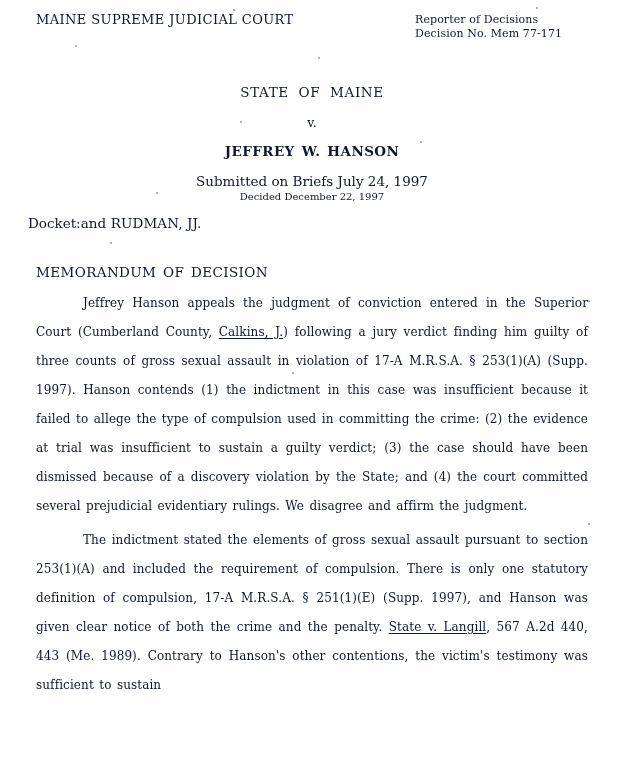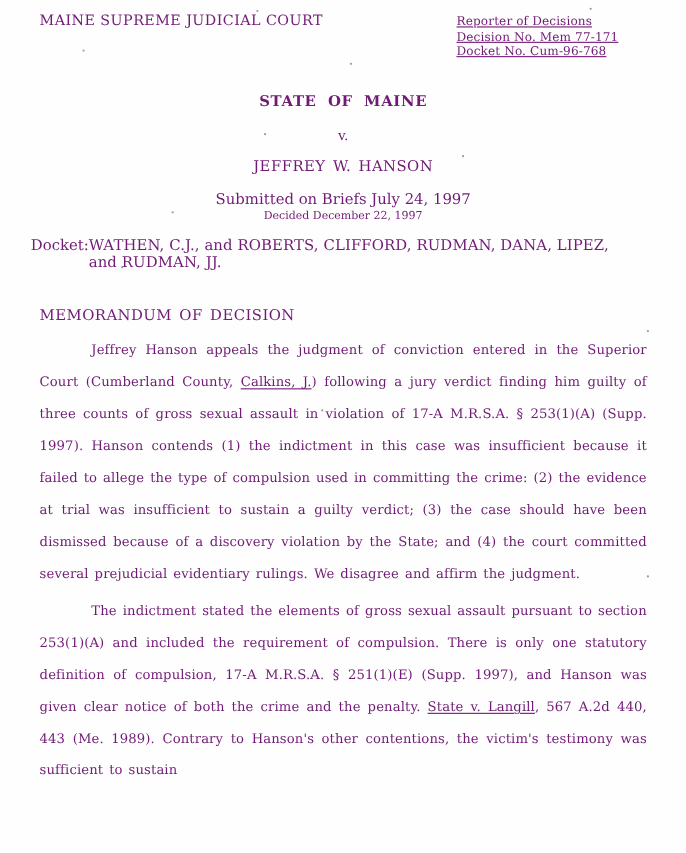--- a/index.html
+++ b/index.html
@@ -10,60 +10,59 @@
   }
   .page {
     position: relative;
     width: 624px;
     height: 775px;
     box-sizing: border-box;
     padding: 12px 36px 0 36px;
     background: #fefefe;
     overflow: hidden;
     font-family: "DejaVu Serif", "Liberation Serif", serif;
-    color: #701a75;
+    color: #0f172a;
   }
   
   .header {
     position: relative;
     height: 48px;
   }
   .court-name {
     font-size: 13px;
     letter-spacing: 0.4px;
     white-space: nowrap;
   }
   .reporter-block {
     position: absolute;
     left: 379px;            
     top: 1px;
     font-size: 11px;
     line-height: 13.5px;
     letter-spacing: 0.1px;
     white-space: nowrap;
-    text-decoration: underline;
   }
   
   .center { text-align: center; }
   .caption-state {
     margin-top: 24px;
     font-size: 13.5px;
     word-spacing: 5px;
     letter-spacing: 0.6px;
-    font-weight: bold;
   }
   .caption-v {
     margin-top: 15px;
     font-size: 12.5px;
   }
   .caption-def {
     margin-top: 13px;
     font-size: 13.5px;
     letter-spacing: 0.4px;
     word-spacing: 2px;
+    font-weight: bold;
   }
   .caption-submitted {
     margin-top: 14px;
     font-size: 13.5px;
     line-height: 16px;
   }
   .caption-decided {
     font-size: 10px;
     line-height: 16px;
     text-align: center;
@@ -116,34 +115,32 @@
 </head>
 <body>
 
 <div class="page">
 
   <div class="header">
     <div class="court-name">MAINE SUPREME JUDICIAL COURT</div>
     <div class="reporter-block">
       <div>Reporter of Decisions</div>
       <div>Decision No. Mem 77-171</div>
-      <div>Docket No. Cum-96-768</div>
     </div>
   </div>
 
   <div class="center caption-state">STATE OF MAINE</div>
   <div class="center caption-v">v.</div>
   <div class="center caption-def">JEFFREY W. HANSON</div>
   <div class="center caption-submitted">Submitted on Briefs July 24, 1997</div>
   <div class="center caption-decided">Decided December 22, 1997</div>
 
   <div class="panel">
     <div class="panel-label">Docket:</div>
     <div class="panel-names">
-      <div>WATHEN, C.J., and ROBERTS, CLIFFORD, RUDMAN, DANA, LIPEZ,</div>
       <div>and RUDMAN, JJ.</div>
     </div>
   </div>
 
   <div class="memo-heading">MEMORANDUM OF DECISION</div>
 
   <div class="opinion">
     <p><span>Jeffrey Hanson appeals the judgment of conviction entered in the Superior Court (Cumberland County, </span><span class="underline">Calkins, J.</span><span>) following a jury verdict finding him guilty of three counts of gross sexual assault in violation of 17-A M.R.S.A. § 253(1)(A) (Supp. 1997). Hanson contends (1) the indictment in this case was insufficient because it failed to allege the type of compulsion used in committing the crime: (2) the evidence at trial was insufficient to sustain a guilty verdict; (3) the case should have been dismissed because of a discovery violation by the State; and (4) the court committed several prejudicial evidentiary rulings. We disagree and affirm the judgment.</span></p>
     <p><span>The indictment stated the elements of gross sexual assault pursuant to section 253(1)(A) and included the requirement of compulsion. There is only one statutory definition of compulsion, 17-A M.R.S.A. § 251(1)(E) (Supp. 1997), and Hanson was given clear notice of both the crime and the penalty. </span><span class="underline">State v. Langill</span><span>, 567 A.2d 440, 443 (Me. 1989). Contrary to Hanson's other contentions, the victim's testimony was sufficient to sustain</span></p>
   </div>

